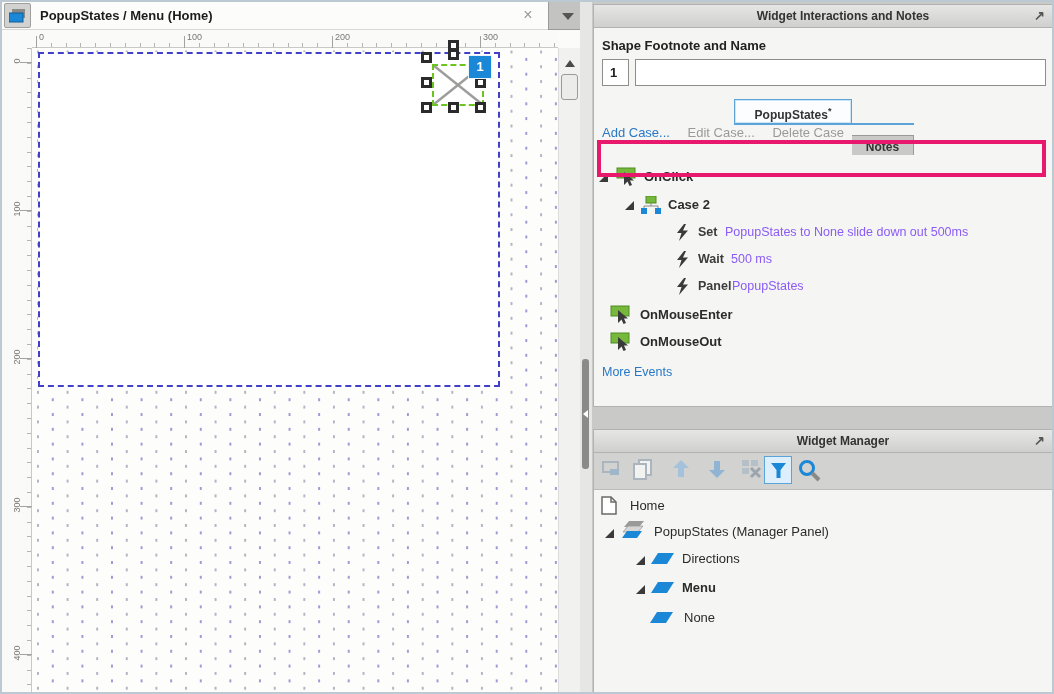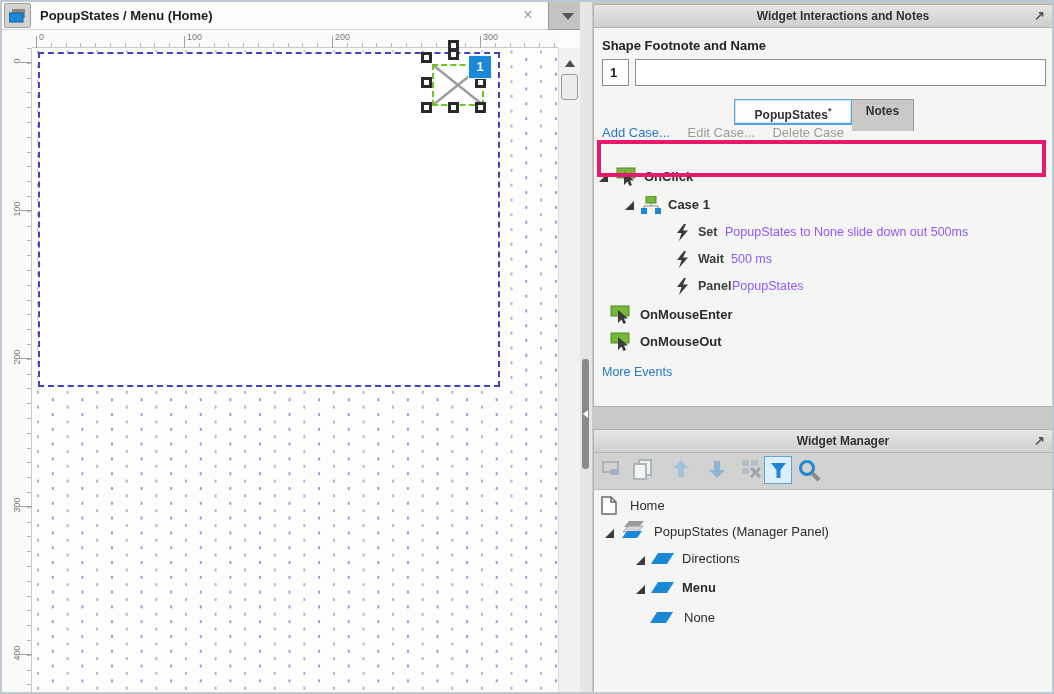--- a/index.html
+++ b/index.html
@@ -85,22 +85,22 @@
   .fn-box { position:absolute; left:8px; top:54px; width:27px; height:27px; background:#fff;
             border:1px solid #8d8d8b; font-size:13px; font-weight:bold; color:#222; padding:5px 0 0 7px; }
   .name-input { position:absolute; left:41px; top:54px; width:411px; height:27px; background:#fff;
                 border:1px solid #8d8d8b; font-family:"Liberation Sans",sans-serif; font-size:12px; padding:0 6px; }
 
   .tabs { position:absolute; left:140px; top:94px; height:26px; border-bottom:2px solid #5ba3d8; display:flex; }
   .tab-int { width:118px; height:24px; background:#fbfdff; border:1px solid #5ba3d8; border-bottom:none;
              text-align:center; font-size:12px; font-weight:bold; color:#333; line-height:22px;
              box-shadow:0 0 0 1px #cde4f4 inset; }
   .tab-int sup { font-size:9px; }
-  .tab-notes { width:62px; height:32px; background:#c9c9c7; border:1px solid #9a9a98; border-left:none; border-bottom:none;
-               text-align:center; font-size:12px; font-weight:bold; color:#333; line-height:22px; }
+  .tab-notes { width:62px; height:20px; background:#c9c9c7; border:1px solid #9a9a98; border-left:none; border-bottom:none;
+               text-align:center; font-size:12px; font-weight:bold; color:#333; line-height:22px;margin-top:36px; }
 
   .case-links { position:absolute; left:8px; top:120px; font-size:13px; }
   .case-links span { margin-right:14px; }
   .lnk-blue { color:#2878c8; }
   .lnk-gray { color:#9a9a98; }
 
   .tree-row { position:absolute; height:20px; font-size:13px; color:#2b2b2b; white-space:nowrap; }
   .tree-row .label { font-weight:bold; }
   .tri-exp { position:absolute; width:0; height:0; border-left:9px solid transparent; border-bottom:9px solid #3a3a3a; }
   .evt-icon { position:absolute; }
@@ -236,21 +236,21 @@
       </div>
 
       <div class="tree-row" style="left:0; top:190px">
         <span class="tri-exp" style="left:31px; top:6px"></span>
         <svg class="evt-icon" style="left:47px; top:1px" width="20" height="18">
           <rect x="5" y="0" width="10" height="7" fill="#76b83c" stroke="#4e8c22"></rect>
           <path d="M10 7 L10 10 M3 10 L17 10 M3 10 L3 12 M17 10 L17 12" stroke="#8a8a88" fill="none"></path>
           <rect x="0" y="12" width="6" height="6" fill="#1a87d7"></rect>
           <rect x="14" y="12" width="6" height="6" fill="#1a87d7"></rect>
         </svg>
-        <span class="label" style="position:absolute; left:74px; top:2px">Case 1</span>
+        <span class="label" style="position:absolute; left:74px; top:2px">Case 2</span>
       </div>
 
       <div class="tree-row" style="left:0; top:218px">
         <svg class="evt-icon" style="left:82px; top:1px" width="14" height="17">
           <path d="M8 0 L1 9 H5.5 L3 17 L12 6.5 H7 L10 0 Z" fill="#3a3a3a"></path>
         </svg>
         <span class="act-verb" style="position:absolute; left:104px; top:2px">Set</span>
         <span class="act-detail" style="position:absolute; left:131px; top:2px">PopupStates to None slide down out 500ms</span>
       </div>
       <div class="tree-row" style="left:0; top:245px">

